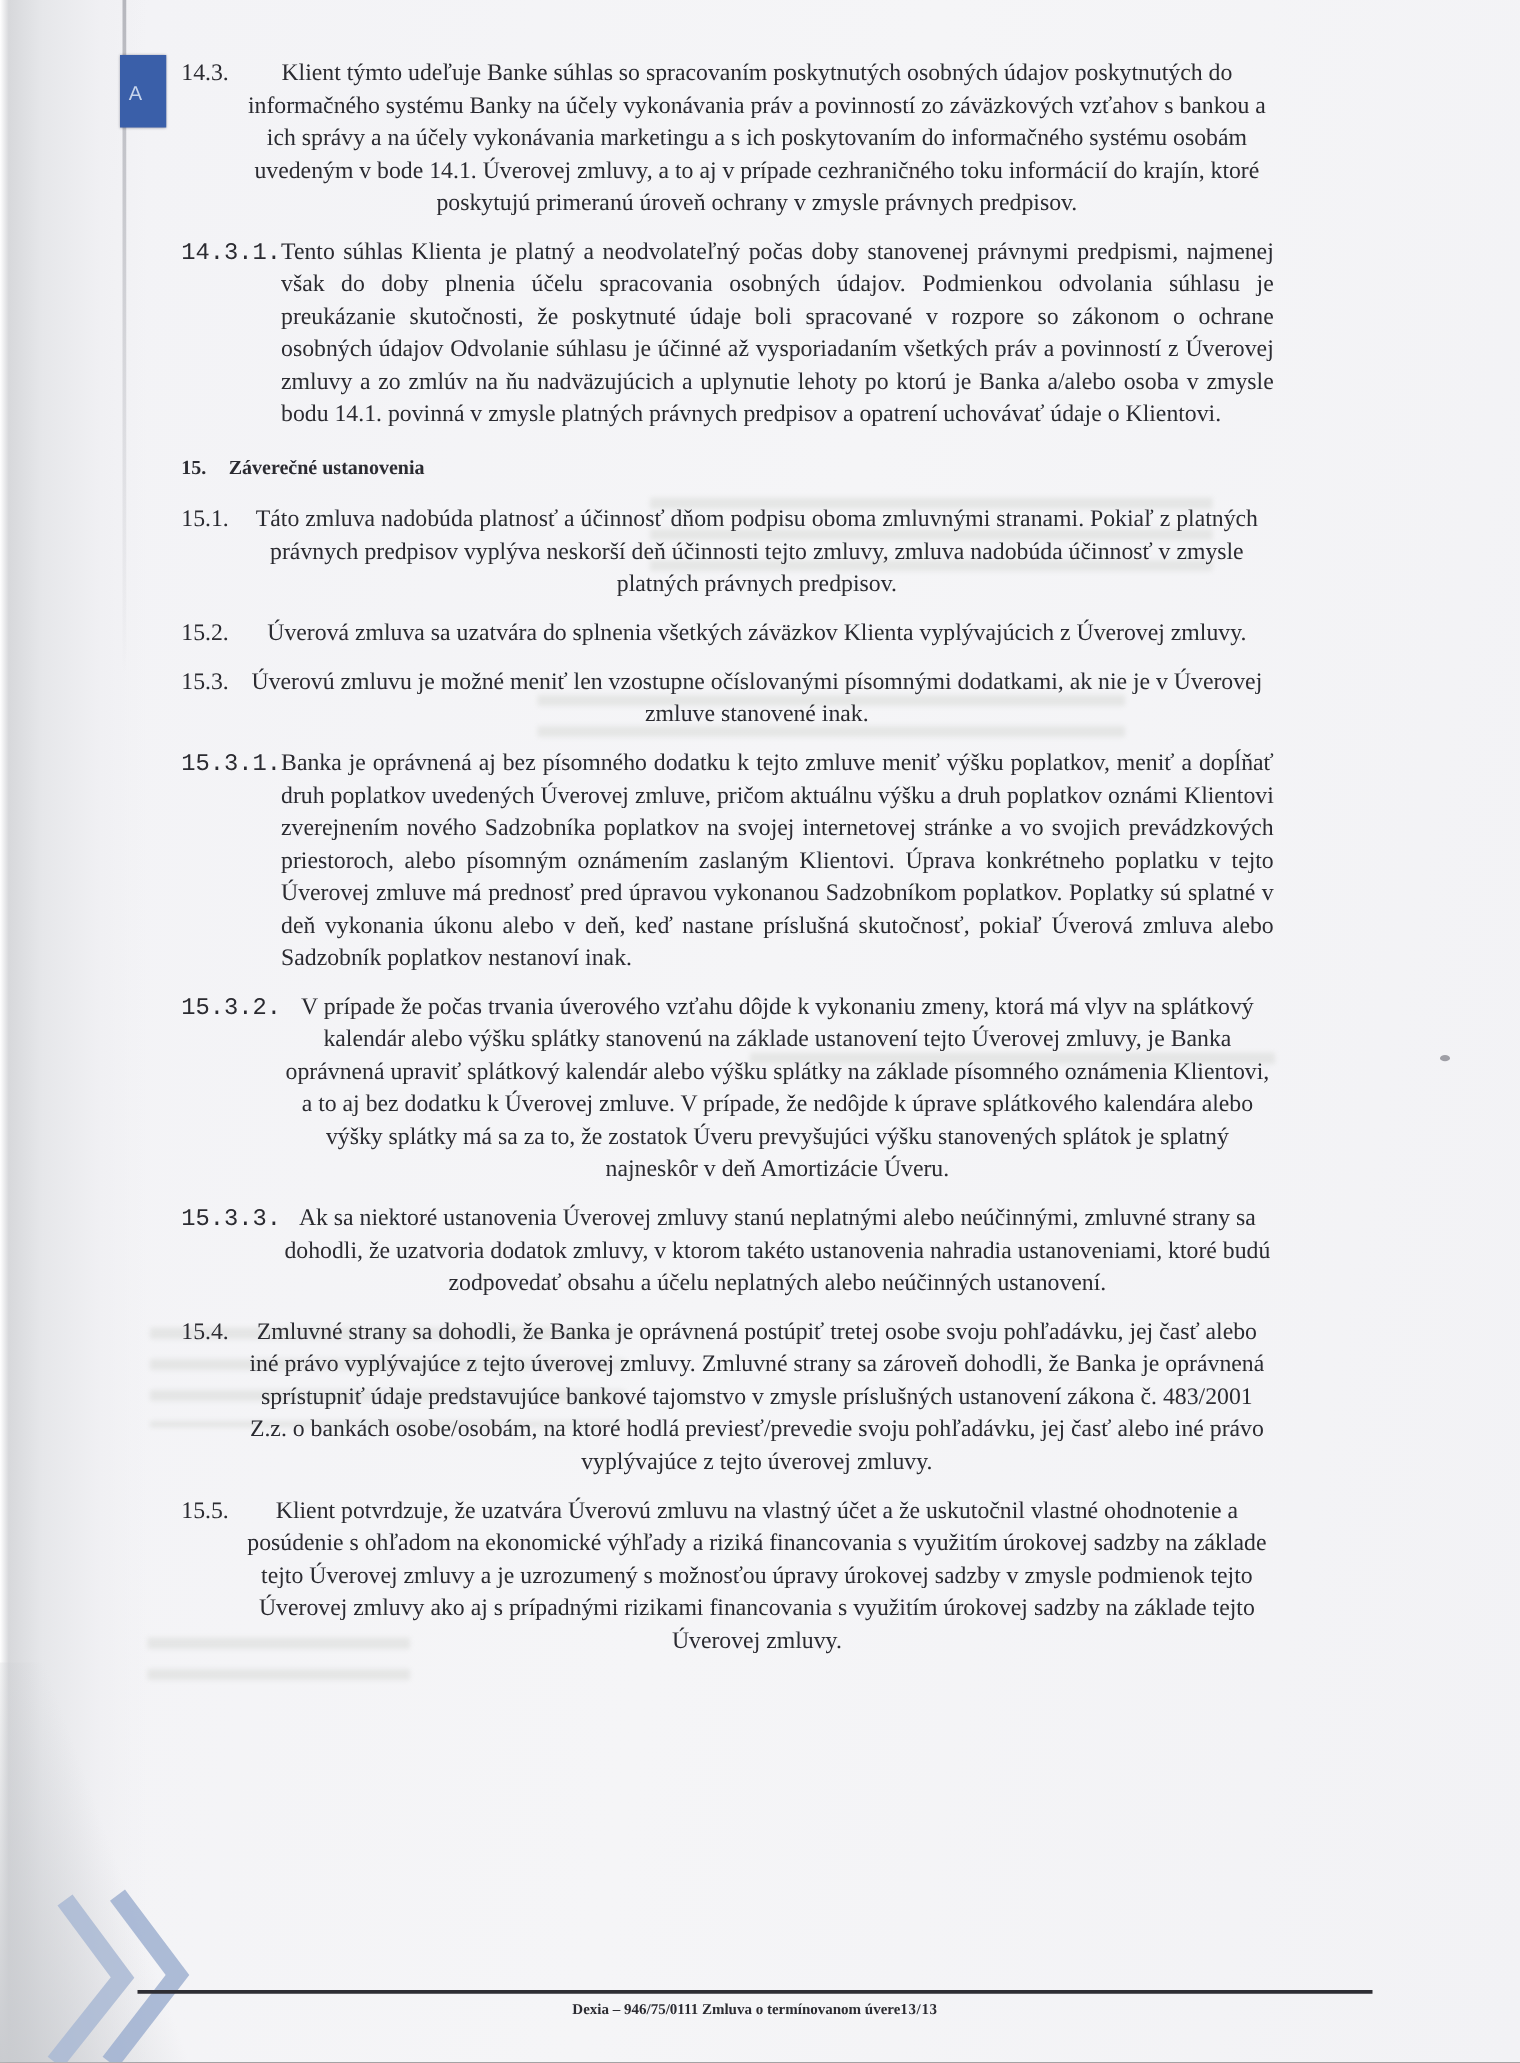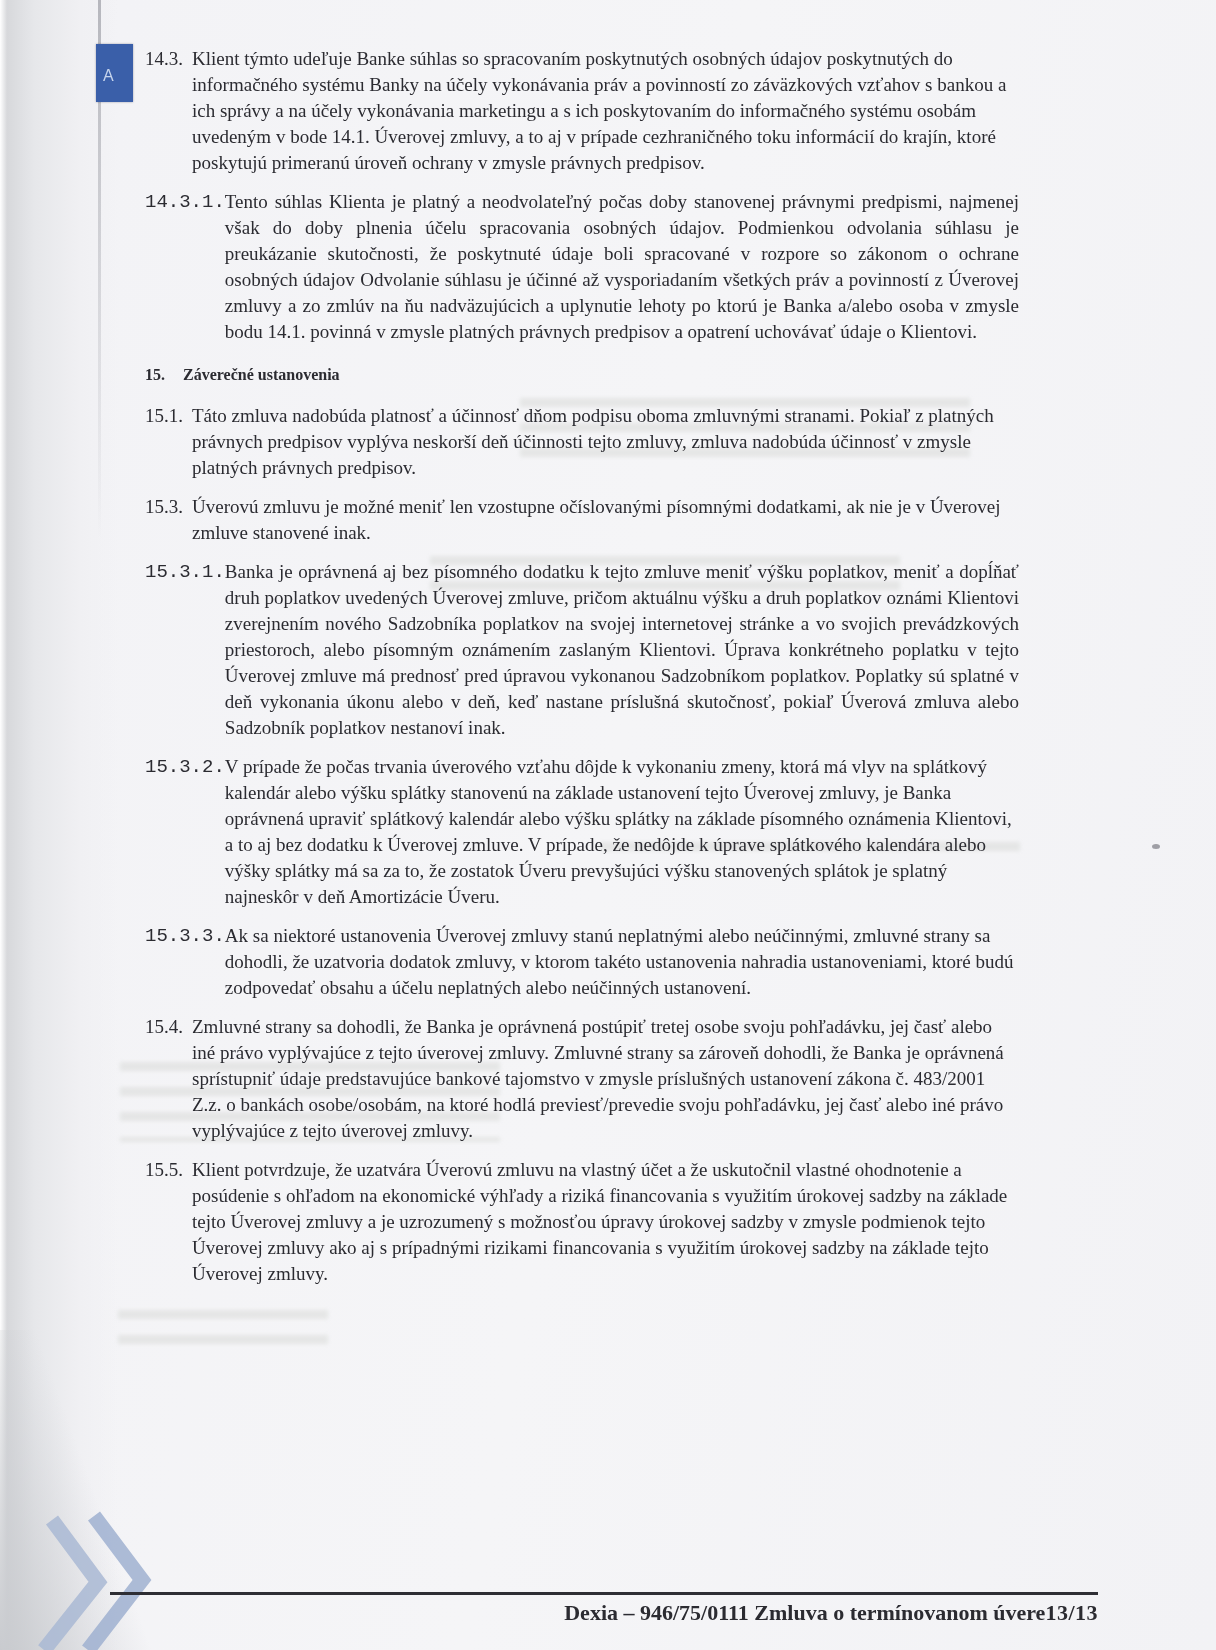--- a/index.html
+++ b/index.html
@@ -34,32 +34,32 @@
     color:#c6d4ec; font-family:"Liberation Sans","DejaVu Sans",sans-serif;
     font-size:16px; line-height:16px;
   }
   .content {
     position:absolute; left:145px; top:46px; width:874px;
     font-size:19px; line-height:26px;
   }
   .clause { display:flex; margin:0 0 13px 0; }
   .clause .num { flex:0 0 47px; }
   .clause.deep .num { flex:0 0 63px;font-family:Liberation Mono, monospace; }
-  .clause .body { flex:1; text-align:left; }
+  .clause .body { flex:1; text-align:center; }
   .clause.justify .body { text-align:justify; }
   .heading { display:flex; font-weight:bold; font-size:16px; margin:17px 0 15px 0; }
   .heading .num { flex:0 0 38px; }
   .footer-rule {
     position:absolute; left:110px; top:1592px; width:988px; height:3px;
     background:#2e2e34;
   }
   .footer {
     position:absolute; left:110px; top:1600px; width:988px;
-    display:flex; justify-content:flex-end;
-    font-size:22px;
+    display:flex; justify-content:center;
+    font-size:12px;
   }
   .footer .left { font-weight:bold; }
   .footer .right { font-weight:bold; letter-spacing:.5px; }
   .chevrons { position:absolute; left:30px; top:1492px; }
   .ghost {
     position:absolute;
     background:repeating-linear-gradient(to bottom,rgba(146,152,136,0.55) 0px,rgba(146,152,136,0.55) 9px,rgba(0,0,0,0) 9px,rgba(0,0,0,0) 25px);
     filter:blur(2px); opacity:.28; pointer-events:none;
   }
   .speck { position:absolute; left:1152px; top:844px; width:8px; height:5px; background:#83838b; border-radius:50%; opacity:.75; }
@@ -99,20 +99,24 @@
     <div class="heading">
       <div class="num">15.</div>
       <div>Záverečné ustanovenia</div>
     </div>
 
     <div class="clause">
       <div class="num">15.1.</div>
       <div class="body">Táto zmluva nadobúda platnosť a účinnosť dňom podpisu oboma zmluvnými stranami. Pokiaľ z platných právnych predpisov vyplýva neskorší deň účinnosti tejto zmluvy, zmluva nadobúda účinnosť v zmysle platných právnych predpisov.</div>
     </div>
 
+    <div class="clause">
+      <div class="num">15.2.</div>
+      <div class="body">Úverová zmluva sa uzatvára do splnenia všetkých záväzkov Klienta vyplývajúcich z Úverovej zmluvy.</div>
+    </div>
 
     <div class="clause">
       <div class="num">15.3.</div>
       <div class="body">Úverovú zmluvu je možné meniť len vzostupne očíslovanými písomnými dodatkami, ak nie je v Úverovej zmluve stanovené inak.</div>
     </div>
 
     <div class="clause deep justify">
       <div class="num">15.3.1.</div>
       <div class="body">Banka je oprávnená aj bez písomného dodatku k tejto zmluve meniť výšku poplatkov, meniť a dopĺňať druh poplatkov uvedených Úverovej zmluve, pričom aktuálnu výšku a druh poplatkov oznámi Klientovi zverejnením nového Sadzobníka poplatkov na svojej internetovej stránke a vo svojich prevádzkových priestoroch, alebo písomným oznámením zaslaným Klientovi. Úprava konkrétneho poplatku v tejto Úverovej zmluve má prednosť pred úpravou vykonanou Sadzobníkom poplatkov. Poplatky sú splatné v deň vykonania úkonu alebo v deň, keď nastane príslušná skutočnosť, pokiaľ Úverová zmluva alebo Sadzobník poplatkov nestanoví inak.</div>
     </div>

